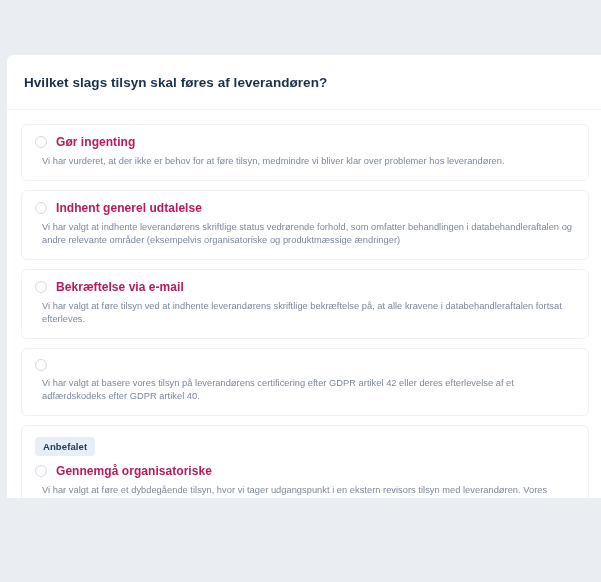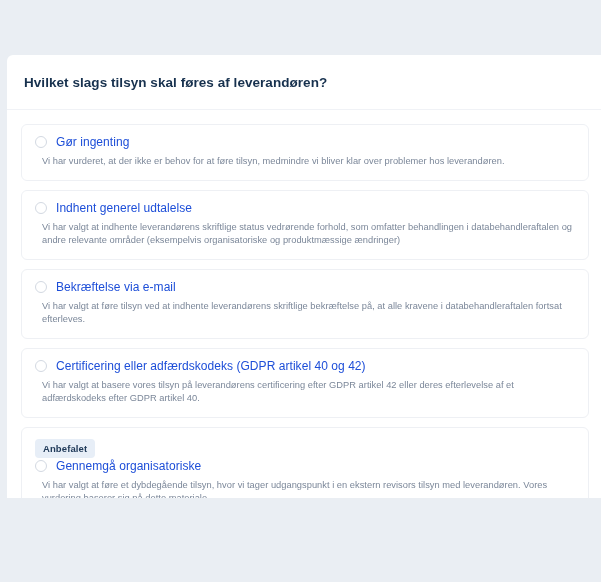--- a/index.html
+++ b/index.html
@@ -125,43 +125,43 @@
 
   .rec-badge {
     display: inline-block;
     background: #e7eef7;
     color: #1c3characters;
     color: #203a59;
     font-size: 9.5px;
     font-weight: bold;
     padding: 4px 8px 4px 8px;
     border-radius: 4px;
-    margin-bottom: 1px;
+    margin-bottom: 8px;
     letter-spacing: .1px;
   }
 
   .option-head {
     display: flex;
     align-items: center;
     gap: 9px;
   }
   .radio {
     width: 12px;
     height: 12px;
     border: 1.4px solid #d3d9e2;
     border-radius: 50%;
     background: #ffffff;
     flex: 0 0 auto;
     box-sizing: border-box;
     cursor: pointer;
   }
   .option-title {
     font-size: 12px;
-    font-weight: normal;
-    color: #1d4ed8;
+    font-weight: bold;
+    color: #be185d;
     letter-spacing: .05px;
   }
   .option-desc {
     margin-top: 6px;
     font-size: 9.3px;
     line-height: 13.5px;
     color: #7b8799;
     letter-spacing: .02px;
     margin-left: 7px;
   }
@@ -200,21 +200,20 @@
         <div class="option-head">
           <span class="radio"></span>
           <span class="option-title">Bekræftelse via e-mail</span>
         </div>
         <div class="option-desc">Vi har valgt at føre tilsyn ved at indhente leverandørens skriftlige bekræftelse på, at alle kravene i databehandleraftalen fortsat efterleves.</div>
       </div>
 
       <div class="option-card">
         <div class="option-head">
           <span class="radio"></span>
-          <span class="option-title">Certificering eller adfærdskodeks (GDPR artikel 40 og 42)</span>
         </div>
         <div class="option-desc">Vi har valgt at basere vores tilsyn på leverandørens certificering efter GDPR artikel 42 eller deres efterlevelse af et adfærdskodeks efter GDPR artikel 40.</div>
       </div>
 
       <div class="option-card">
         <span class="rec-badge">Anbefalet</span>
         <div class="option-head">
           <span class="radio"></span>
           <span class="option-title">Gennemgå organisatoriske</span>
         </div>

